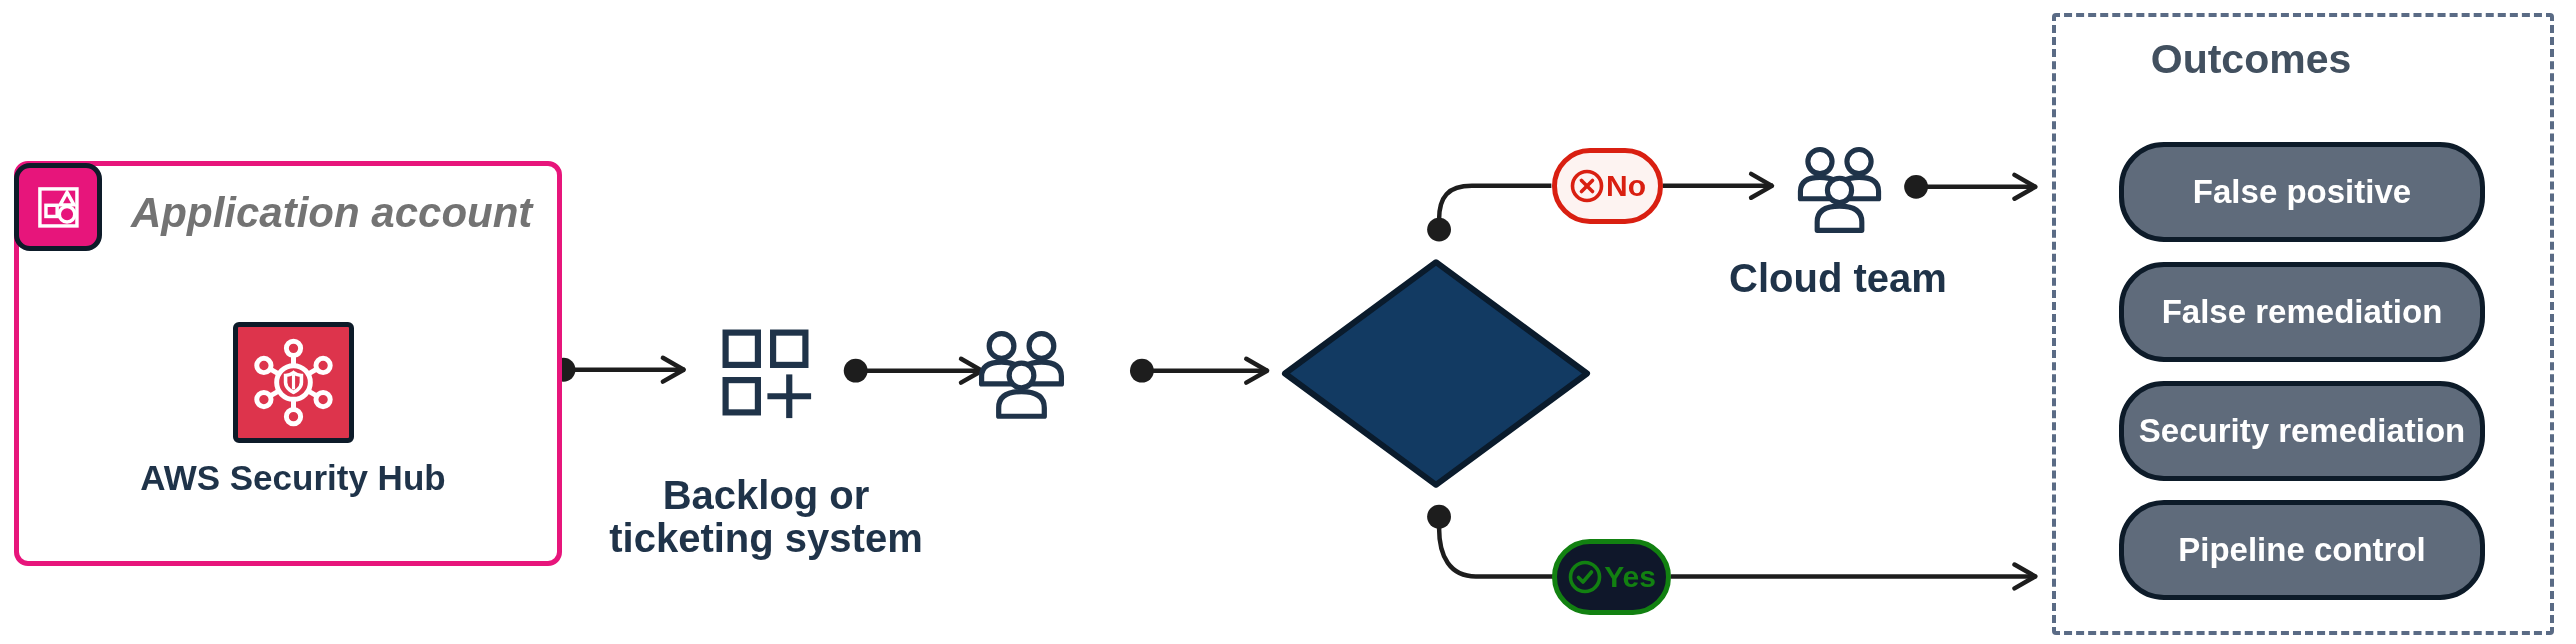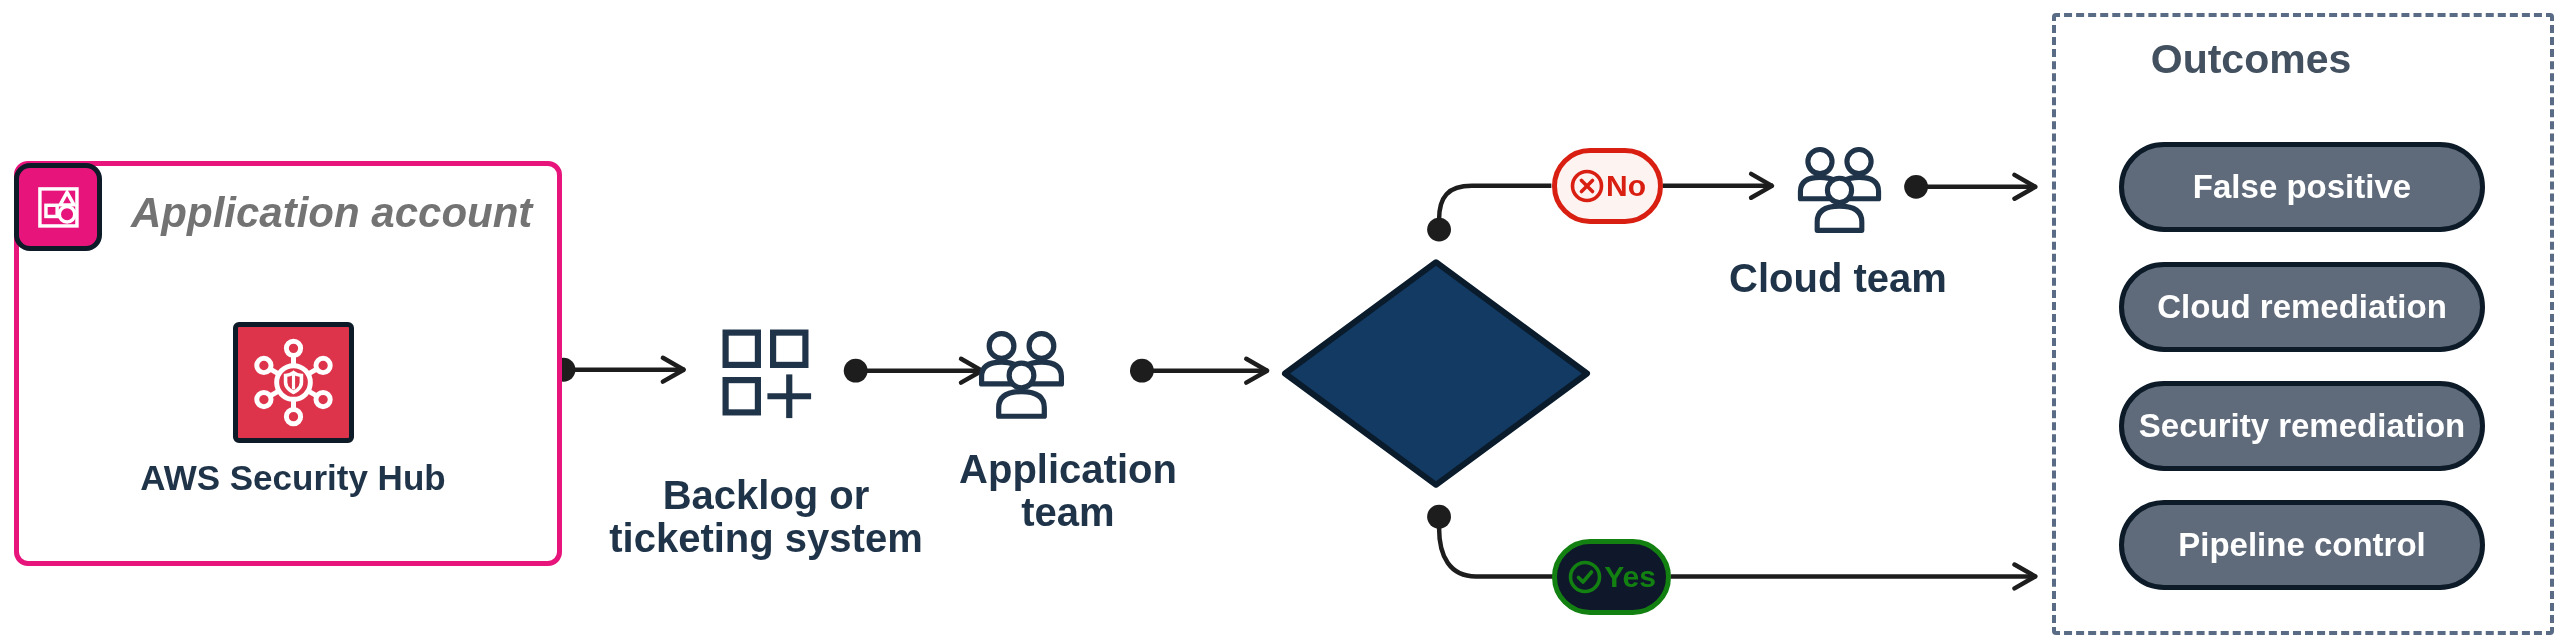--- a/index.html
+++ b/index.html
@@ -52,21 +52,21 @@
   .no-pill{left:1552px;top:148px;width:111px;border:5px solid #D91F11;background:#FDF3F1;color:#D91F11;}
   .yes-pill{left:1552px;top:539px;width:119px;border:5px solid #128111;background:#0f172a;color:#128111;}
   
   .outcomes-box{
     left:2052px;top:13px;width:502px;height:622px;box-sizing:border-box;
     border:4px dashed #5A6B85;border-radius:4px;background:#fff;
   }
   .outcomes-title{left:2000px;top:36px;width:502px;text-align:center;
     font-size:41px;font-weight:700;color:#42505F;}
   .outcome-pill{
-    left:2119px;width:366px;height:90px;box-sizing:border-box;background:#5F6B7B;
+    left:2119px;width:366px;height:100px;box-sizing:border-box;background:#5F6B7B;
     border:5px solid #0D1B29;border-radius:45px;display:flex;align-items:center;justify-content:center;
     color:#ffffff;font-size:33px;font-weight:700;white-space:nowrap;
   }
   .op1{top:142px;} .op2{top:262px;} .op3{top:381px;} .op4{top:500px;}
 </style>
 </head>
 <body>
 
 <div class="canvas">
 
@@ -152,24 +152,20 @@
   <svg class="abs team-icon" width="95" height="95" viewBox="0 0 100 100">
     <g stroke="#1F3349" stroke-width="5.5" stroke-linejoin="round" fill="#ffffff">
       <circle cx="29" cy="21" r="13"></circle>
       <circle cx="71" cy="21" r="13"></circle>
       <path d="M8,61 L8,53 Q8,38 29,38 Q50,38 50,53 L50,61 Z"></path>
       <path d="M50,61 L50,53 Q50,38 71,38 Q92,38 92,53 L92,61 Z"></path>
       <circle cx="50" cy="52" r="13"></circle>
       <path d="M26,95 L26,86 Q26,69 50,69 Q74,69 74,86 L74,95 Z"></path>
     </g>
   </svg>
-  <div class="abs node-label team-label">
-    <div>Application</div>
-    <div>team</div>
-  </div>
 
   <svg class="abs diamond-wrap" width="318" height="239" viewBox="0 0 320 240">
     <polygon points="160,8 312,120 160,232 8,120" fill="#123A62" stroke="#0A1B2C" stroke-width="6" stroke-linejoin="round"></polygon>
   </svg>
 
   <div class="abs gate-pill no-pill">
     <svg width="36" height="36" viewBox="0 0 36 36">
       <g fill="none" stroke="#D91F11" stroke-width="3.6" stroke-linecap="round">
         <circle cx="18" cy="18" r="14.5"></circle>
         <line x1="12.5" y1="12.5" x2="23.5" y2="23.5"></line>
@@ -198,18 +194,18 @@
         <path d="M11.5,18.5 L16,23 L24.5,13"></path>
       </g>
     </svg>
     <span>Yes</span>
   </div>
 
   <div class="abs outcomes-box"></div>
   <div class="abs outcomes-title">Outcomes</div>
 
   <div class="abs outcome-pill op1">False positive</div>
-  <div class="abs outcome-pill op2">Cloud remediation</div>
+  <div class="abs outcome-pill op2">False remediation</div>
   <div class="abs outcome-pill op3">Security remediation</div>
   <div class="abs outcome-pill op4">Pipeline control</div>
 
 </div>
 
 
 </body></html>

